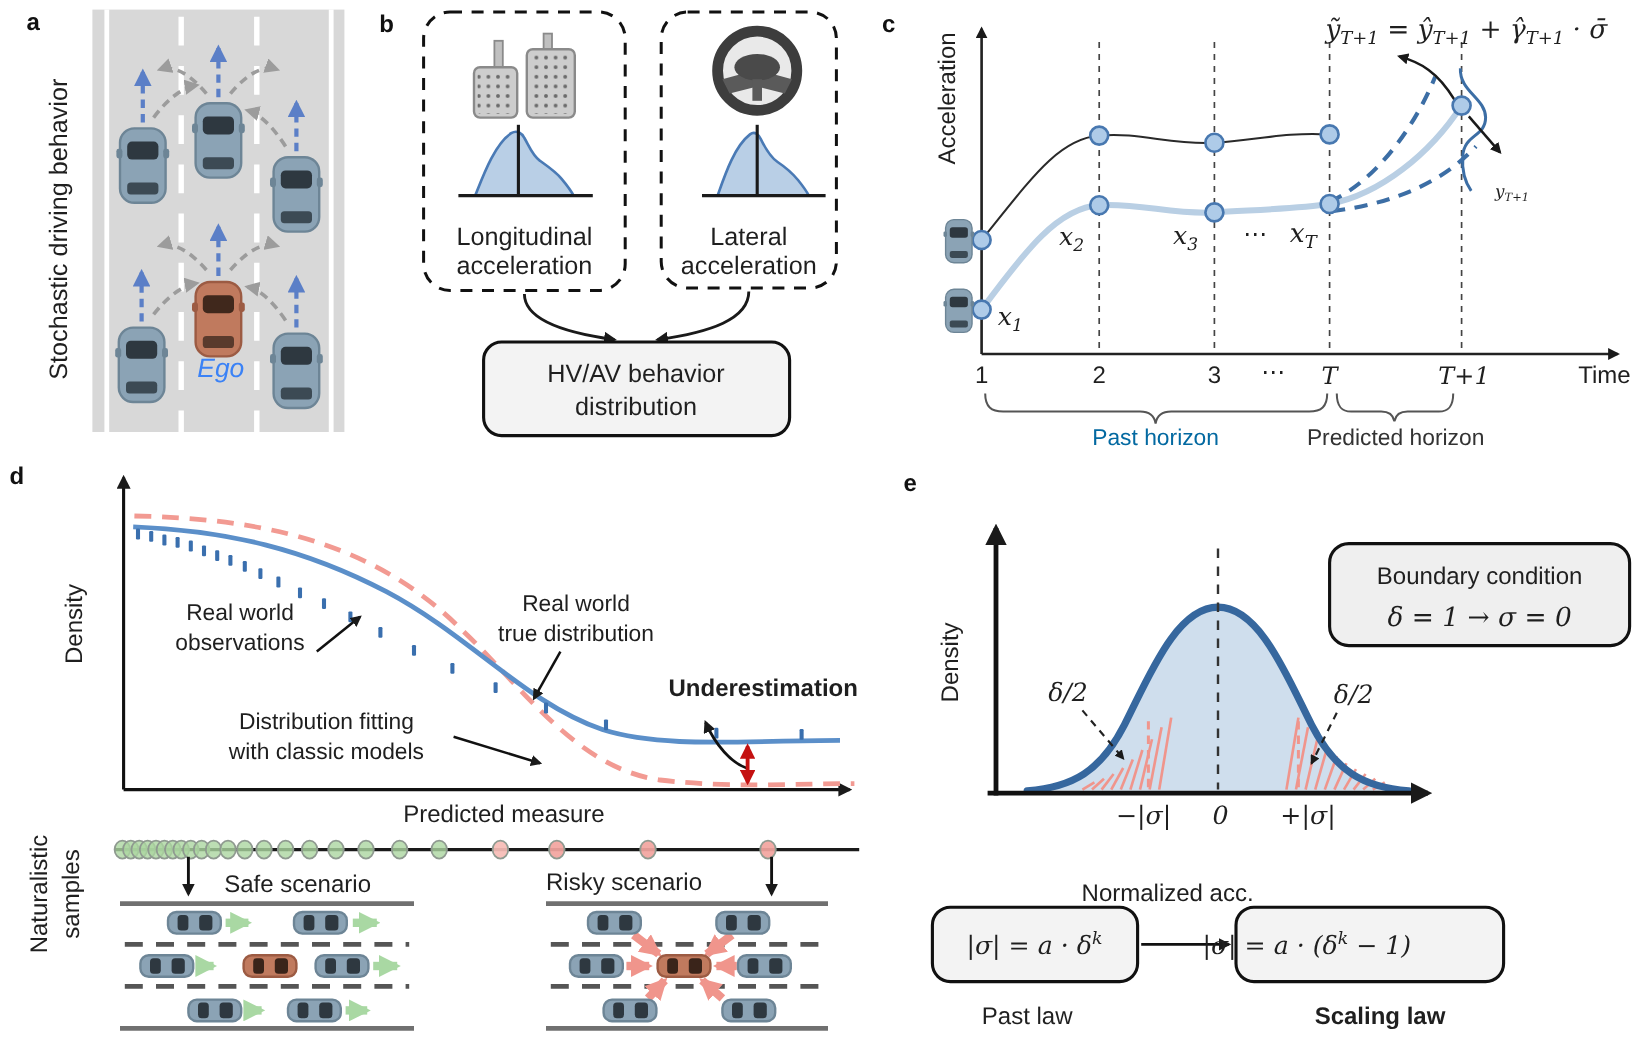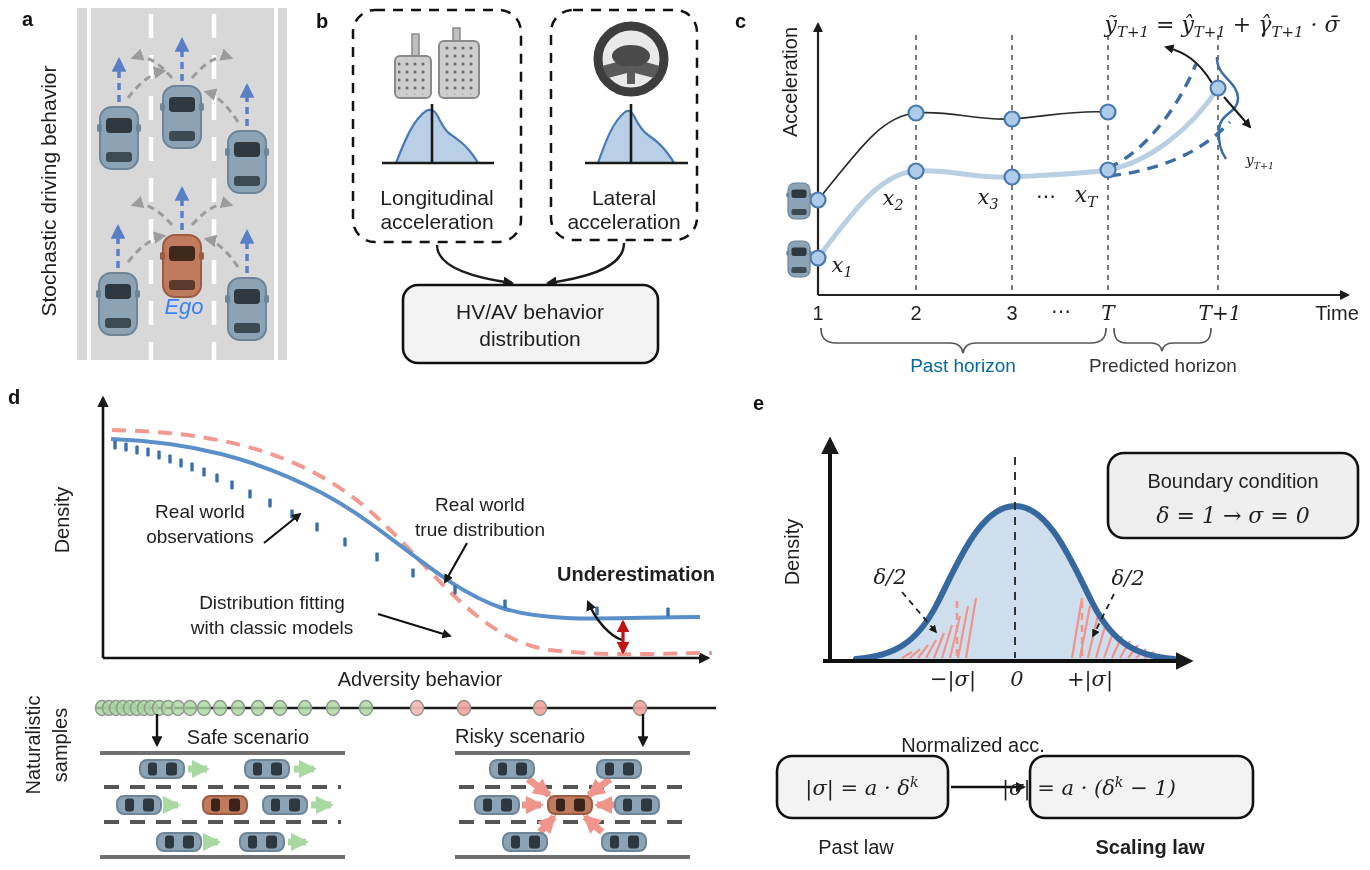--- a/index.html
+++ b/index.html
@@ -365,21 +365,21 @@
 <div class="txt mi" style="left:842px;top:267px;font-size:21px;"><span>x</span><sub>1</sub></div>
 <div class="txt mi" style="left:893px;top:200px;font-size:21px;"><span>x</span><sub>2</sub></div>
 <div class="txt mi" style="left:988px;top:199px;font-size:21px;"><span>x</span><sub>3</sub></div>
 <div class="txt" style="left:1046px;top:196px;">⋯</div>
 <div class="txt mi" style="left:1086px;top:197px;font-size:22px;"><span>x</span><sub>T</sub></div>
 <div class="txt mi" style="left:1260px;top:152px;font-size:14px;margin-top:10px;"><span>y</span><sub>T+1</sub></div>
 <div class="txt small" style="left:963px;top:366px;color:#0369a1;">Past horizon</div>
 <div class="txt small" style="left:1163px;top:366px;color:#333;">Predicted horizon</div>
 
 <div class="txt rot" style="left:62px;top:520px;">Density</div>
-<div class="txt" style="left:420px;top:679px;">Adversity behavior</div>
+<div class="txt" style="left:420px;top:679px;">Predicted measure</div>
 <div class="txt small" style="left:200px;top:512px;">Real world</div>
 <div class="txt small" style="left:200px;top:537px;">observations</div>
 <div class="txt small" style="left:480px;top:505px;">Real world</div>
 <div class="txt small" style="left:480px;top:530px;">true distribution</div>
 <div class="txt small" style="left:272px;top:603px;">Distribution fitting</div>
 <div class="txt small" style="left:272px;top:628px;">with classic models</div>
 <div class="txt bold" style="left:636px;top:574px;font-size:20px;">Underestimation</div>
 <div class="txt rot" style="left:33px;top:745px;">Naturalistic</div>
 <div class="txt rot" style="left:60px;top:745px;">samples</div>
 <div class="txt" style="left:248px;top:737px;">Safe scenario</div>

